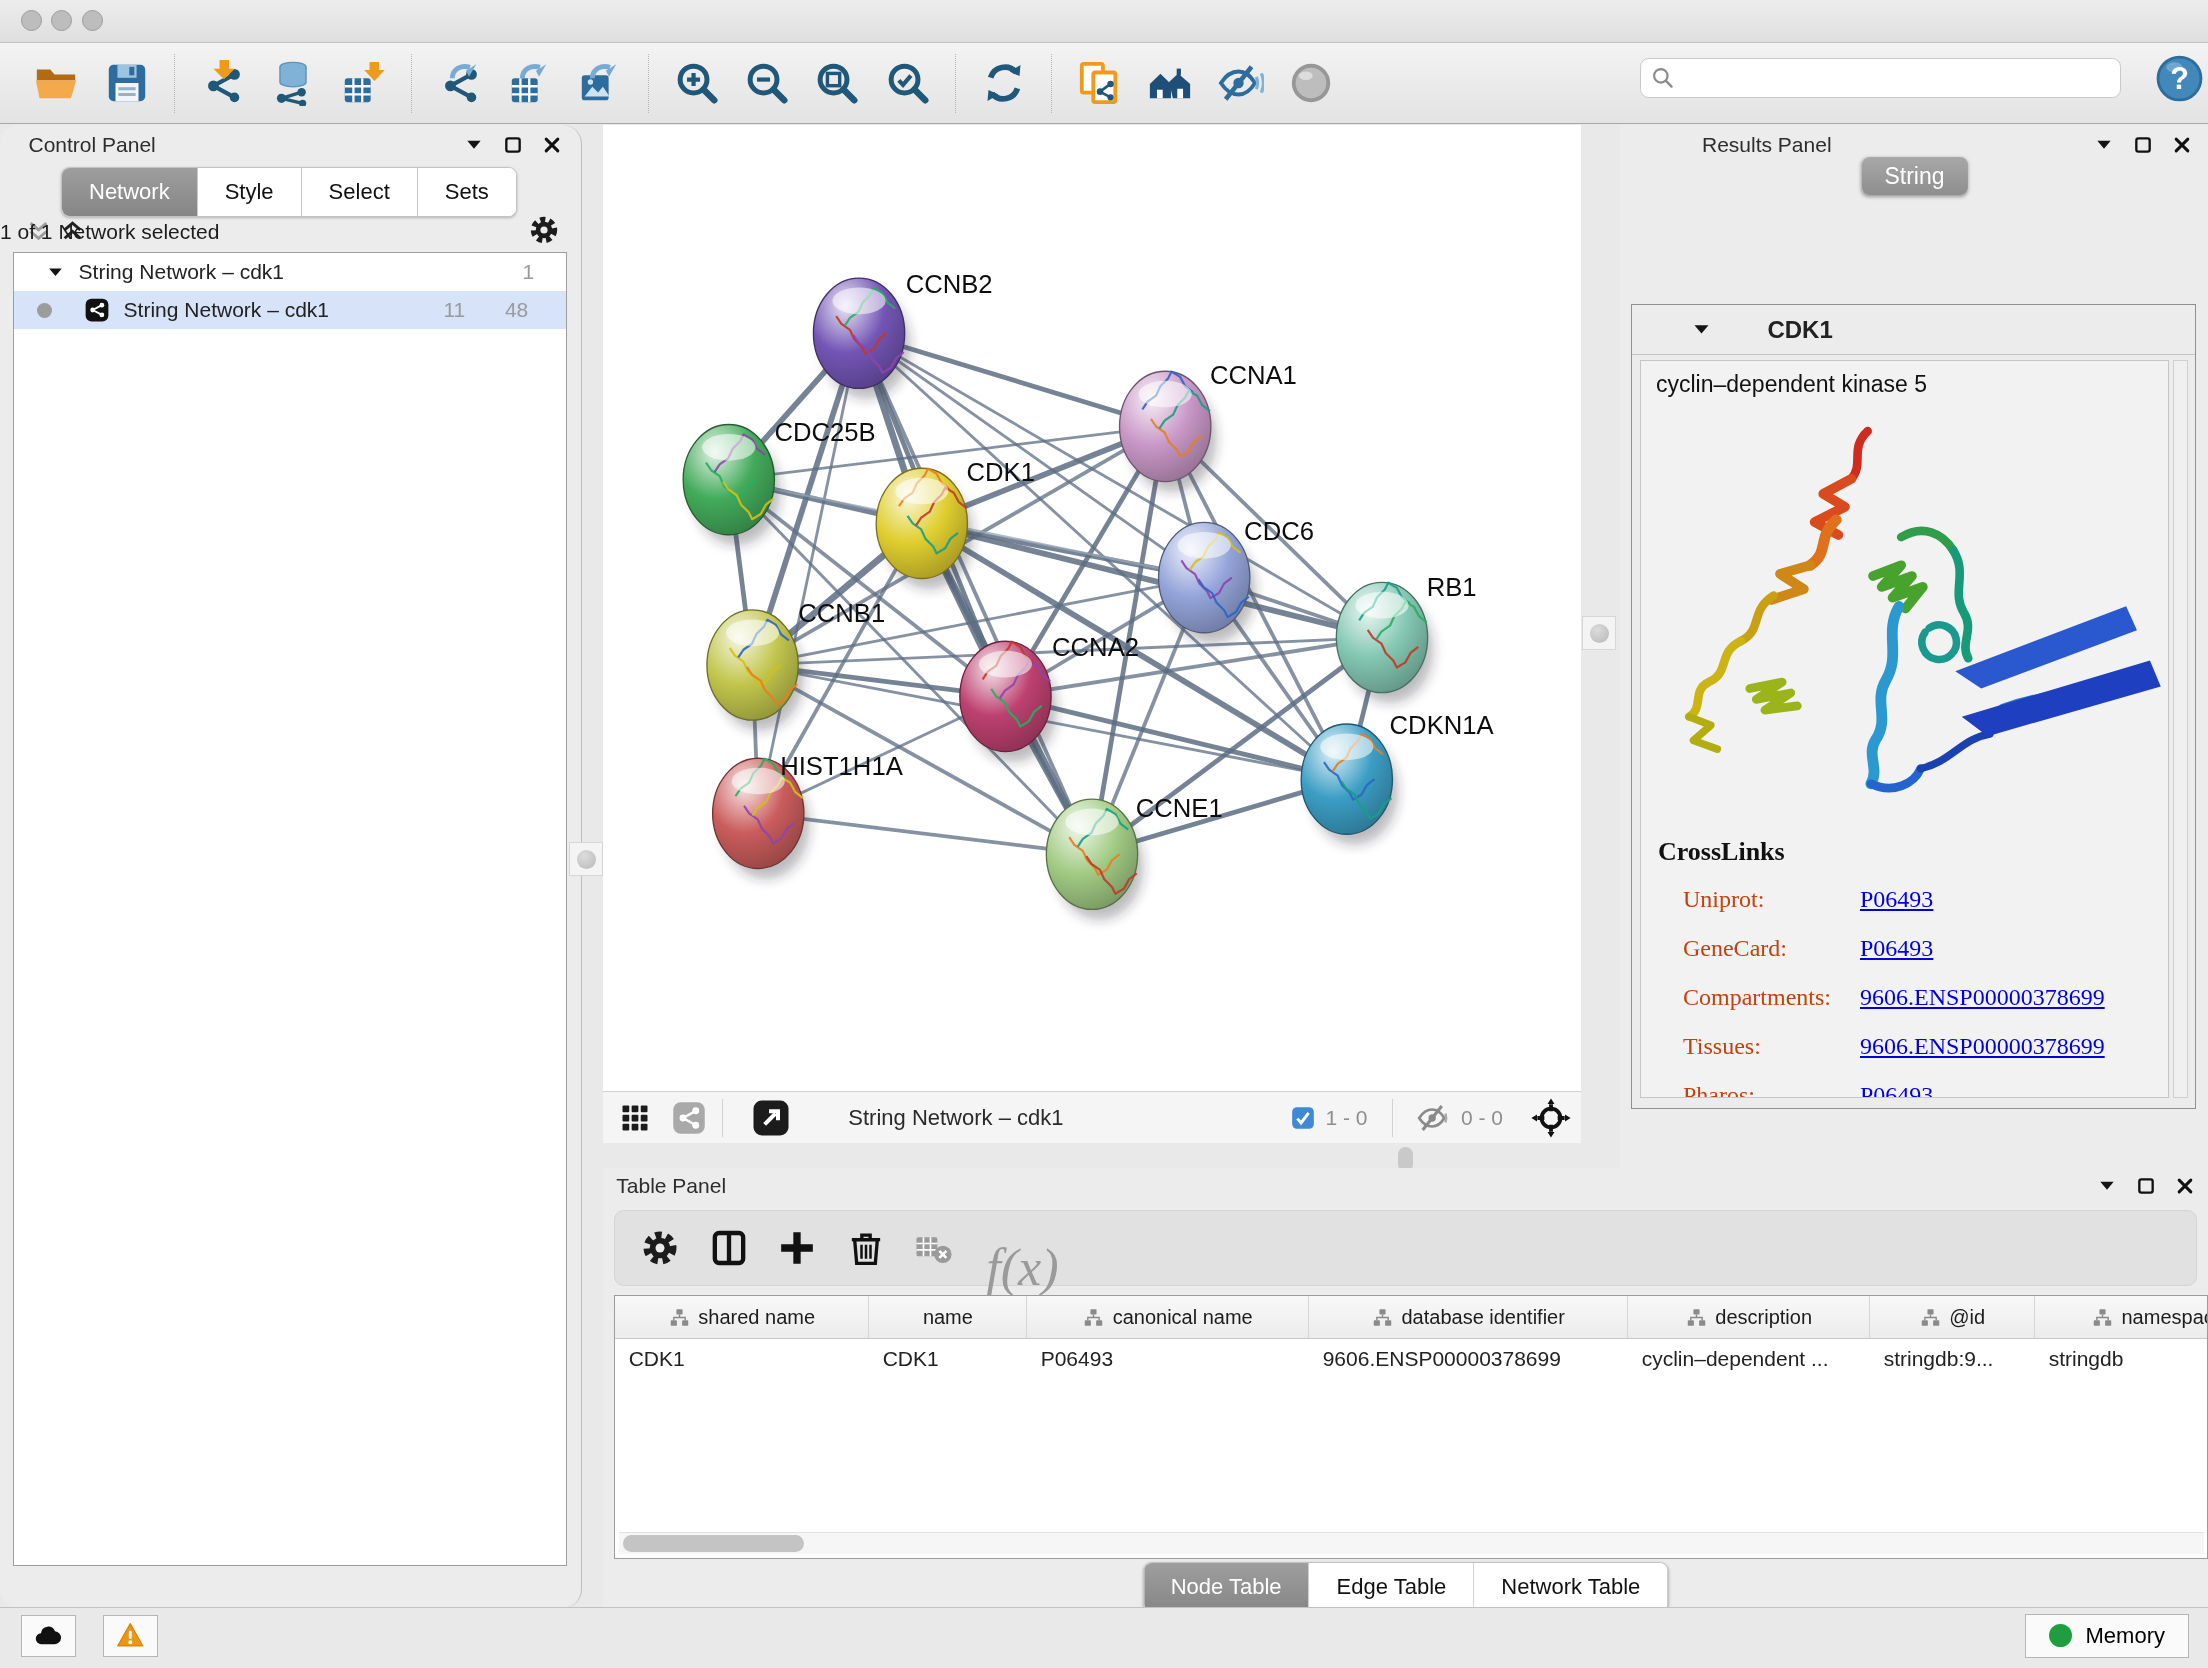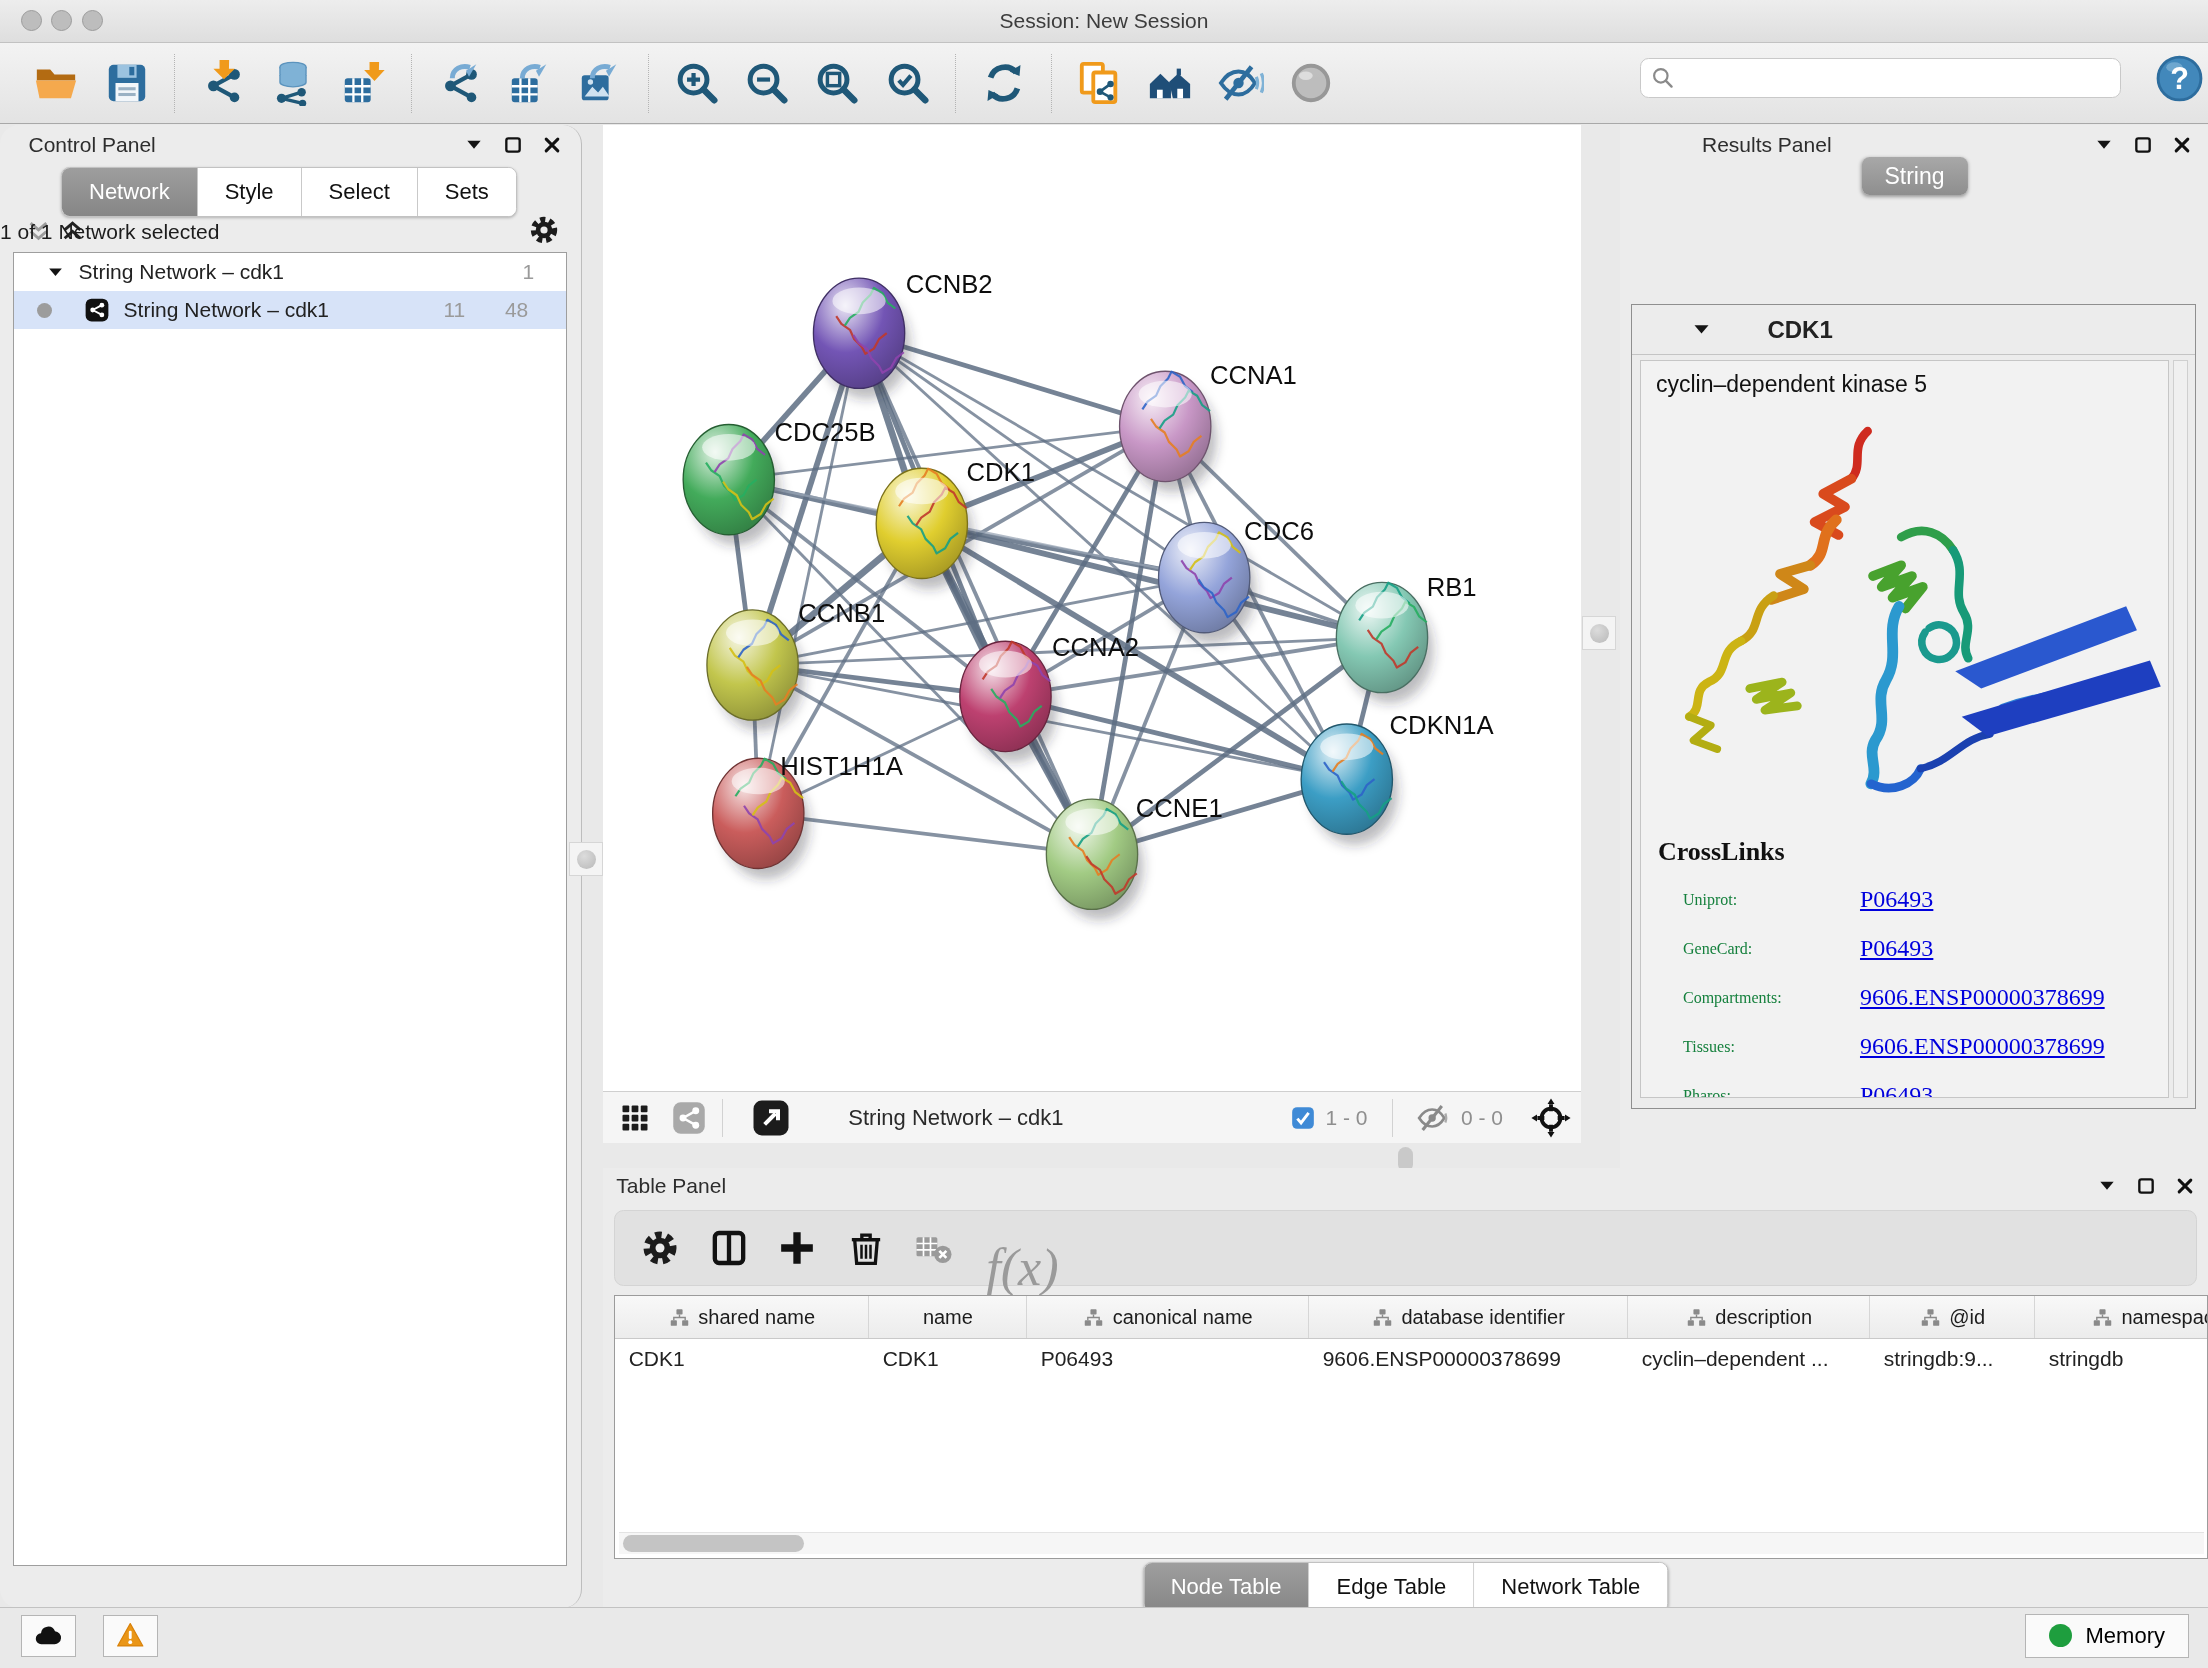--- a/index.html
+++ b/index.html
@@ -101,21 +101,21 @@
   .entry-caret{width:21px;height:21px;margin-left:59px;display:inline-block;}
   .entry-gene{font-weight:bold;font-size:24px;margin-left:55px;}
   .entry-content{position:absolute;left:7.6px;top:55px;width:529px;height:738px;background:#f2f2f2;
     border:1px solid #c6c6c6;box-sizing:border-box;overflow:hidden;}
   .entry-desc{position:absolute;left:15px;top:9.5px;font-size:23px;color:#111;}
   .ribbon{position:absolute;left:0px;top:55px;width:529px;height:411px;}
   .xl-head{position:absolute;left:17px;top:476px;font-family:"Liberation Serif",serif;
     font-weight:bold;font-size:26px;color:#111;}
   .xl-rows{position:absolute;left:42px;top:514px;width:476px;}
   .xl-row{display:flex;height:49px;align-items:center;}
-  .xl-label{width:177px;font-family:"Liberation Serif",serif;font-size:16px;color:#15803d;}
+  .xl-label{width:177px;font-family:"Liberation Serif",serif;font-size:24px;color:#c2410c;}
   .xl-link{font-family:"Liberation Serif",serif;font-size:24px;color:#0000dd;text-decoration:underline;}
   .rp-scroll{position:absolute;right:7.6px;top:55px;width:15px;height:738px;background:#f0f0f0;
     border:1px solid #cfcfcf;box-sizing:border-box;}
 
   
   .table-panel{position:absolute;left:603px;top:1168px;width:1605px;height:439px;background:#ececec;}
   .tp-header{position:absolute;left:13.3px;top:5.7px;}
   .tp-controls{position:absolute;right:13.3px;top:7.6px;}
   .tp-toolbar{position:absolute;left:11.4px;top:42px;width:1583px;height:76px;background:#e1e1e1;
     border:1px solid #d4d4d4;border-radius:9.5px;display:flex;align-items:center;gap:28.5px;
@@ -151,21 +151,20 @@
 </style>
 </head>
 <body>
 
 <div class="app">
 
   <div class="titlebar">
     <span class="tl" style="left:21px"></span>
     <span class="tl" style="left:51px"></span>
     <span class="tl" style="left:82px"></span>
-    <div class="win-title">Session: New Session</div>
   </div>
 
   <div class="toolbar">
     <div id="toolbar-items" style="display:flex;align-items:center">
         <button class="tb-btn">
           <span class="icon">
             <svg viewBox="0 0 24 24" xmlns="http://www.w3.org/2000/svg">
               <path d="M2 5h7l2.2 2.5H22v3.2H2z" fill="#b36b12"></path>
               <path d="M1.5 10.7h21L19.8 20H3.4z" fill="#f5a94d"></path>
             </svg>

